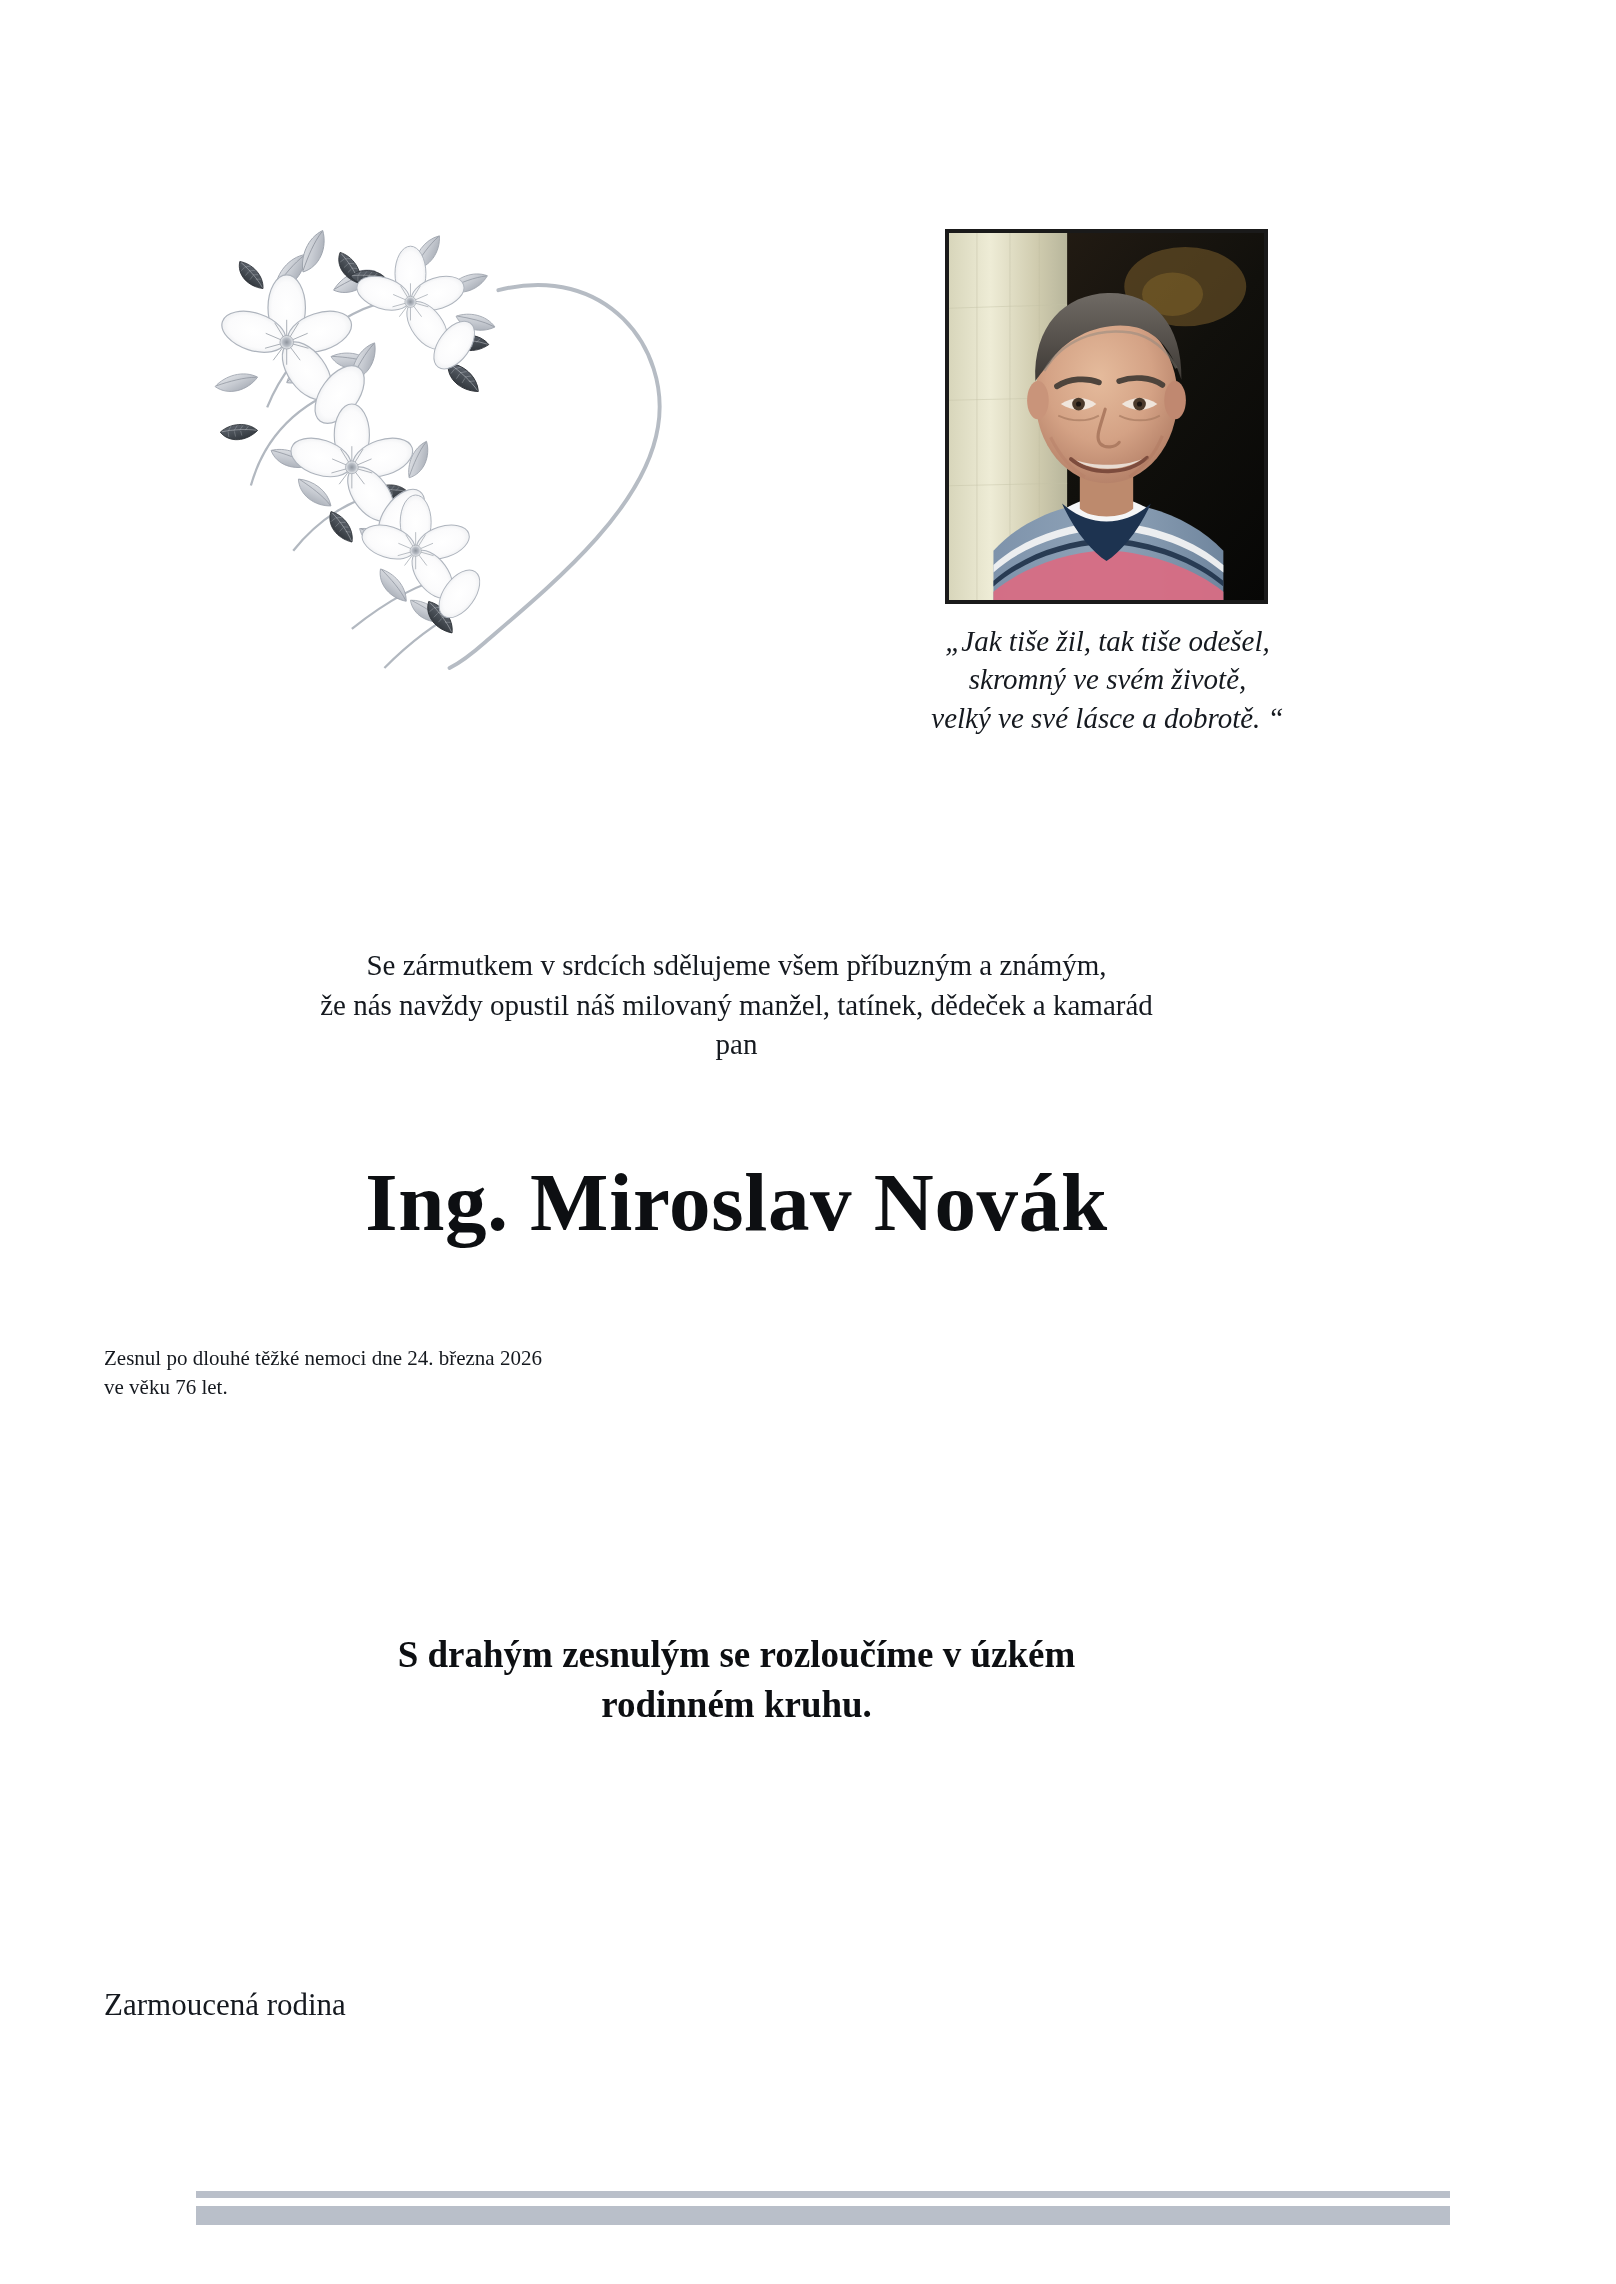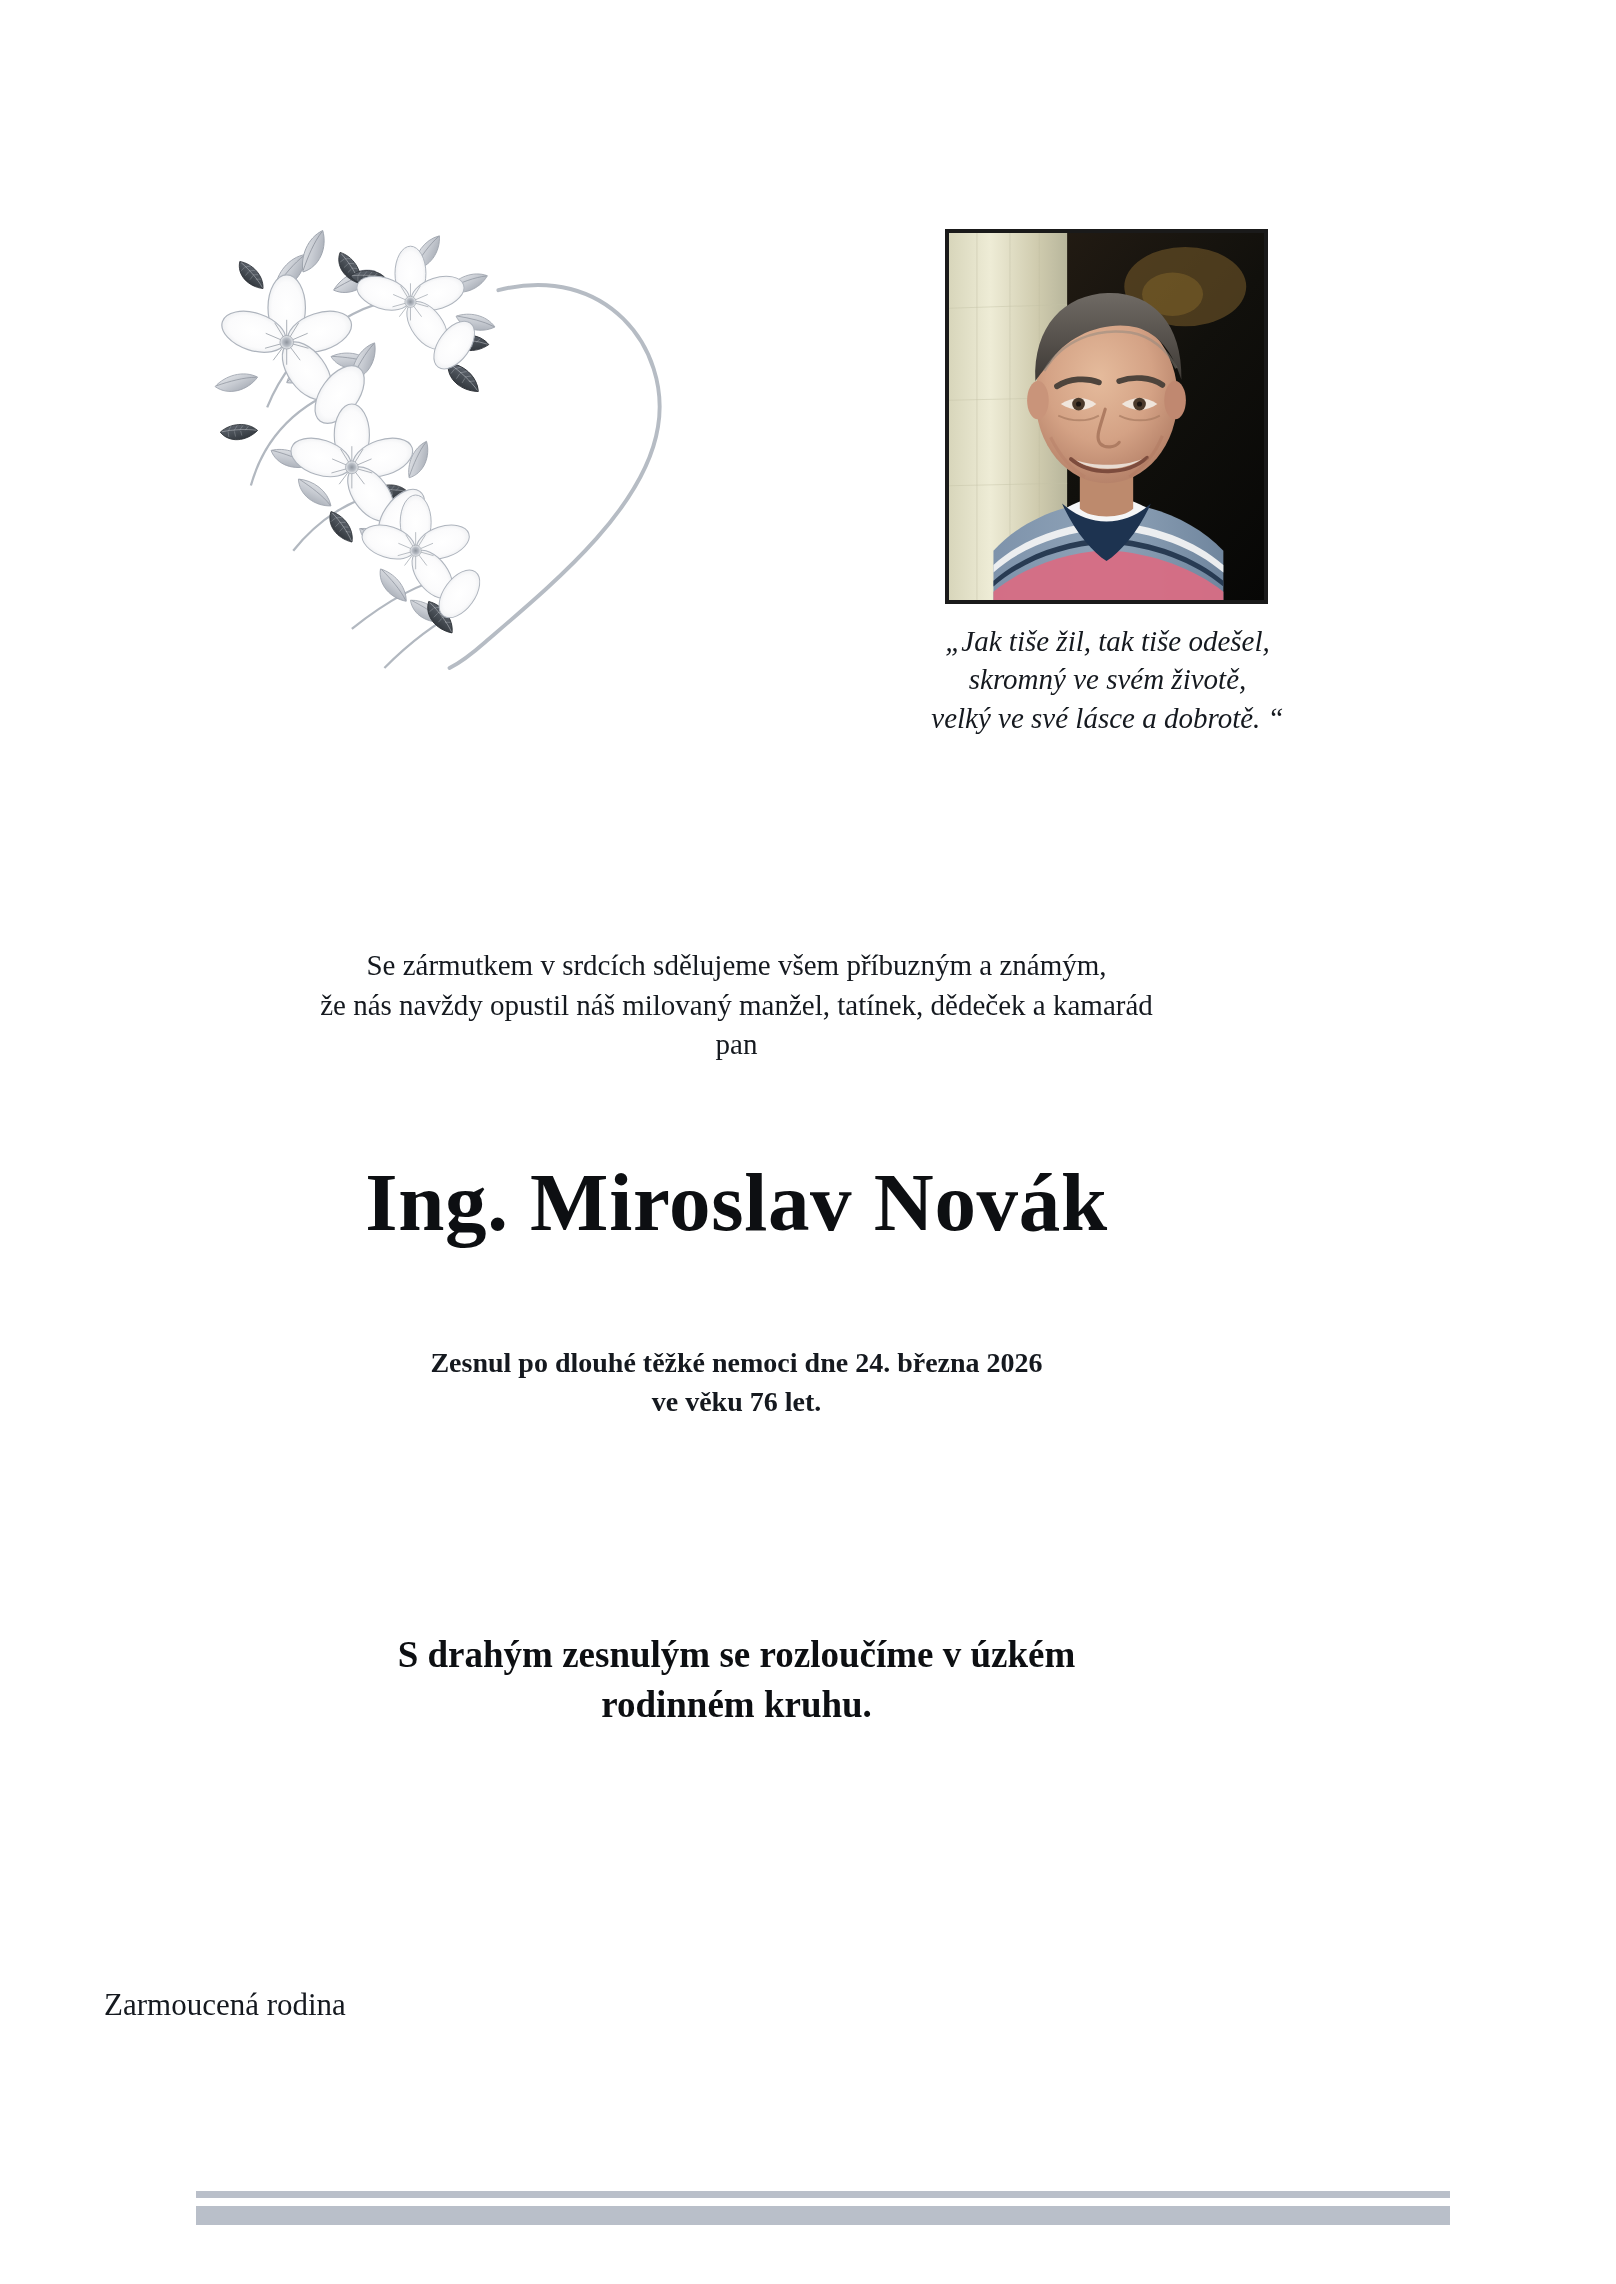--- a/index.html
+++ b/index.html
@@ -113,25 +113,23 @@
     line-height: 1.06;
     letter-spacing: 0.7px;
     color: #0d0f12;
   }
 
   .death-info {
     position: absolute;
     left: 104px;
     top: 1344px;
     width: 1265px;
-    text-align: center;
-    font-size: 28px;
+    font-size: 21px;
     line-height: 1.38;
     color: #15191f;
-    font-weight: bold;
   }
 
   .farewell {
     position: absolute;
     left: 104px;
     top: 1630px;
     width: 1265px;
     text-align: center;
     font-weight: bold;
     font-size: 37px;

